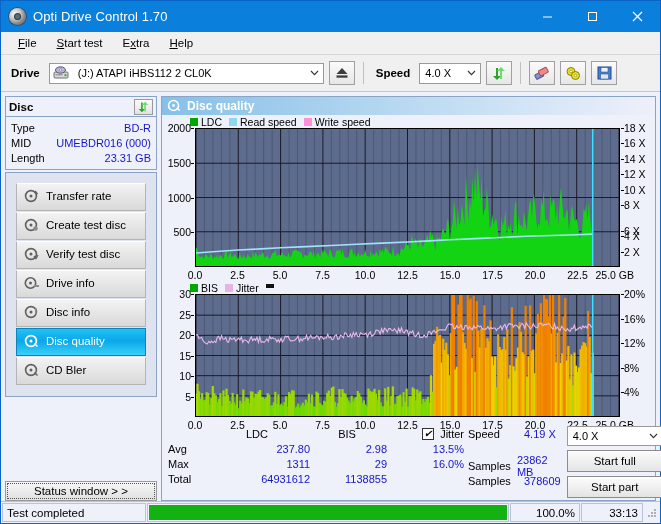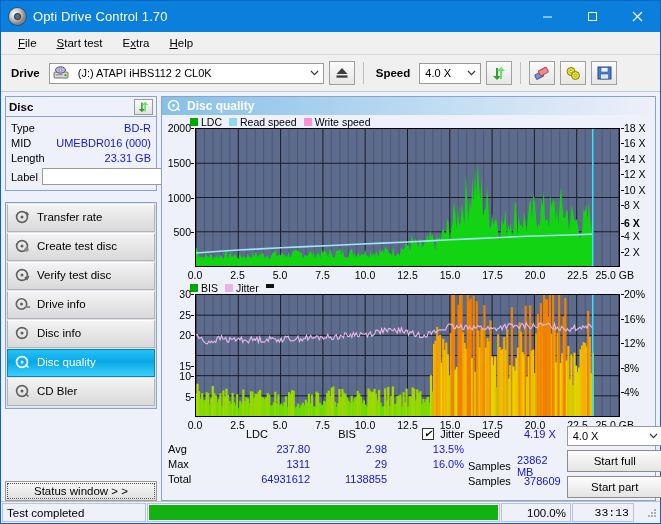--- a/index.html
+++ b/index.html
@@ -96,21 +96,21 @@
   .label-row{display:flex;align-items:center;margin-top:2px;gap:4px;}
   .label-input{
     flex:1 1 auto;height:17px;background:#fff;border:1px solid #9a9a9a;box-sizing:border-box;
     font-size:11px;padding:0 3px;color:#000;
   }
   .label-btn{
     width:21px;height:19px;border:1px solid #9a9a9a;background:linear-gradient(#fafafa,#e2e2e2);
     display:flex;align-items:center;justify-content:center;box-sizing:border-box;flex:0 0 auto;
   }
   
-  .nav{margin-top:11px;border:1px solid #8aa4c8;background:#dfe3ef;padding:1px;}
+  .nav{margin-top:2px;border:1px solid #8aa4c8;background:#dfe3ef;padding:10px;}
   .nav-item{
     height:28px;display:flex;align-items:center;gap:7px;padding-left:7px;
     background:linear-gradient(#f3f3f3,#d9d9d9);
     border:1px solid #b4b4b4;border-top-color:#fff;
     margin-bottom:1px;box-sizing:border-box;font-size:11.5px;color:#000;
   }
   .nav-item.active{
     background:linear-gradient(#23c2f5,#0aa7e8 45%,#39d0fb);
     color:#fff;border:1px solid #0b84b8;
   }
@@ -202,21 +202,21 @@
   }
   .sb-cell{
     height:19px;display:flex;align-items:center;border:1px solid #b9c2d6;
     box-sizing:border-box;font-size:11.5px;padding:0 4px;margin:1px 0 1px 1px;
     background:#eef0fa;
   }
   #sb-status{width:144px;}
   #sb-progress{flex:1 1 auto;padding:1px;position:relative;}
   .progress-fill{height:100%;background:#12b212;}
   #sb-percent{width:70px;justify-content:flex-end;}
-  #sb-time{width:62px;justify-content:flex-end;margin-right:10px;font-family:Liberation Mono, monospace;}
+  #sb-time{width:62px;justify-content:flex-end;margin-right:1px;}
   .grip{
     width:12px;height:12px;margin-left:2px;margin-right:2px;position:relative;opacity:.55;
   }
 </style>
 </head>
 <body>
 
 <div class="window">
 
   <div class="titlebar">
@@ -334,30 +334,20 @@
             <span class="v">BD-R</span>
           </div>
           <div class="drow">
             <span class="k">MID</span>
             <span class="v">UMEBDR016 (000)</span>
           </div>
           <div class="drow">
             <span class="k">Length</span>
             <span class="v">23.31 GB</span>
           </div>
-          <div class="label-row">
-            <span class="k">Label</span>
-            <input class="label-input" type="text" value="" style="">
-            <span class="label-btn">
-              <svg width="14" height="14" viewBox="0 0 14 14">
-                <circle cx="7" cy="7" r="6" fill="#e6e03a" stroke="#8a8000"></circle>
-                <circle cx="7" cy="7" r="2" fill="#fafafa" stroke="#8a8000" stroke-width=".7"></circle>
-              </svg>
-            </span>
-          </div>
         </div>
       </div>
 
       <div class="nav">
         <div class="nav-item">
           <span>
             <svg width="15" height="14" viewBox="0 0 15 14">
                 <circle cx="7" cy="7" r="5.4" fill="none" stroke="#606060" stroke-width="1.6"></circle>
                 <circle cx="7" cy="7" r="1.5" fill="#606060"></circle>
                 <path d="M11 2 L13.5 5" stroke="#606060" stroke-width="1.4"></path>
@@ -464,21 +454,21 @@
           <div class="plotwrap">
             <div class="ylabels" id="yl-top">
                 <span style="top: 104.25px;">500</span>
                 <span style="top: 69.5px;">1000</span>
                 <span style="top: 34.75px;">1500</span>
                 <span style="top: 0px;">2000</span>
               </div>
             <div class="y2labels" id="y2-top">
                 <span style="top: 123.556px;">2 X</span>
                 <span style="top: 108.111px;">4 X</span>
-                <span style="top: 95px; font-weight: bold;">6 X</span>
+                <span style="top: 103px;">6 X</span>
                 <span style="top: 77.2222px;">8 X</span>
                 <span style="top: 61.7778px;">10 X</span>
                 <span style="top: 46.3333px;">12 X</span>
                 <span style="top: 30.8889px;">14 X</span>
                 <span style="top: 15.4444px;">16 X</span>
                 <span style="top: 0px;">18 X</span>
               </div>
             <div class="plot" id="plot-top">
                 <svg viewBox="0 0 423 137" preserveAspectRatio="none">
                   <line x1="0" y1="0" x2="0" y2="137" stroke="#1b1b28" stroke-width="1"></line>
@@ -565,21 +555,21 @@
             <span class="lg">
               <i class="sw" id="sw-b1" style="background: rgb(230, 180, 230);"></i>
               <span>Jitter</span>
             </span>
             <i style="width:8px;height:4px;background:#111;display:inline-block;margin-bottom:4px;"></i>
           </div>
           <div class="plotwrap">
             <div class="ylabels" id="yl-bot">
                 <span style="top: 102.5px;">5</span>
                 <span style="top: 82px;">10</span>
-                <span style="top: 61.5px; margin-top: 10px;">15</span>
+                <span style="top: 61.5px;">15</span>
                 <span style="top: 41px;">20</span>
                 <span style="top: 20.5px;">25</span>
                 <span style="top: 0px;">30</span>
               </div>
             <div class="y2labels" id="y2-bot">
                 <span style="top: 98.4px;">4%</span>
                 <span style="top: 73.8px;">8%</span>
                 <span style="top: 49.2px;">12%</span>
                 <span style="top: 24.6px;">16%</span>
                 <span style="top: 0px;">20%</span>

